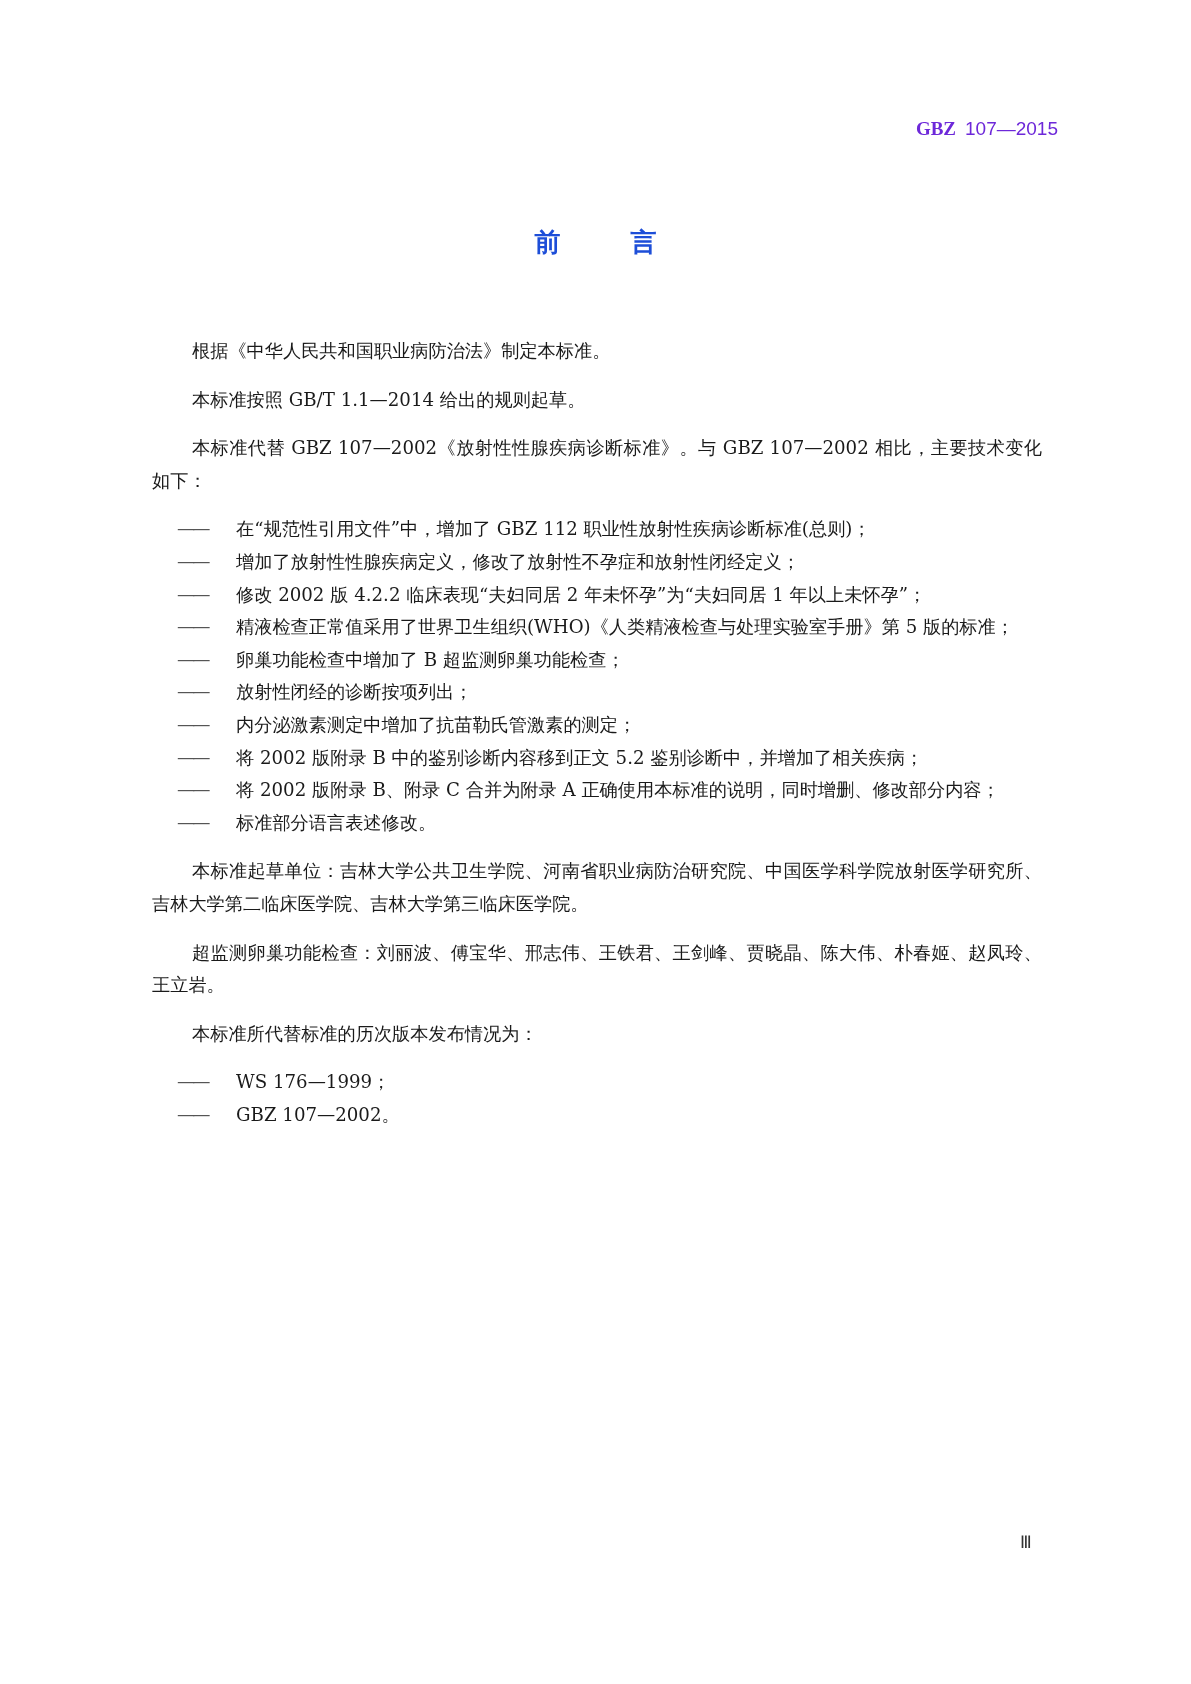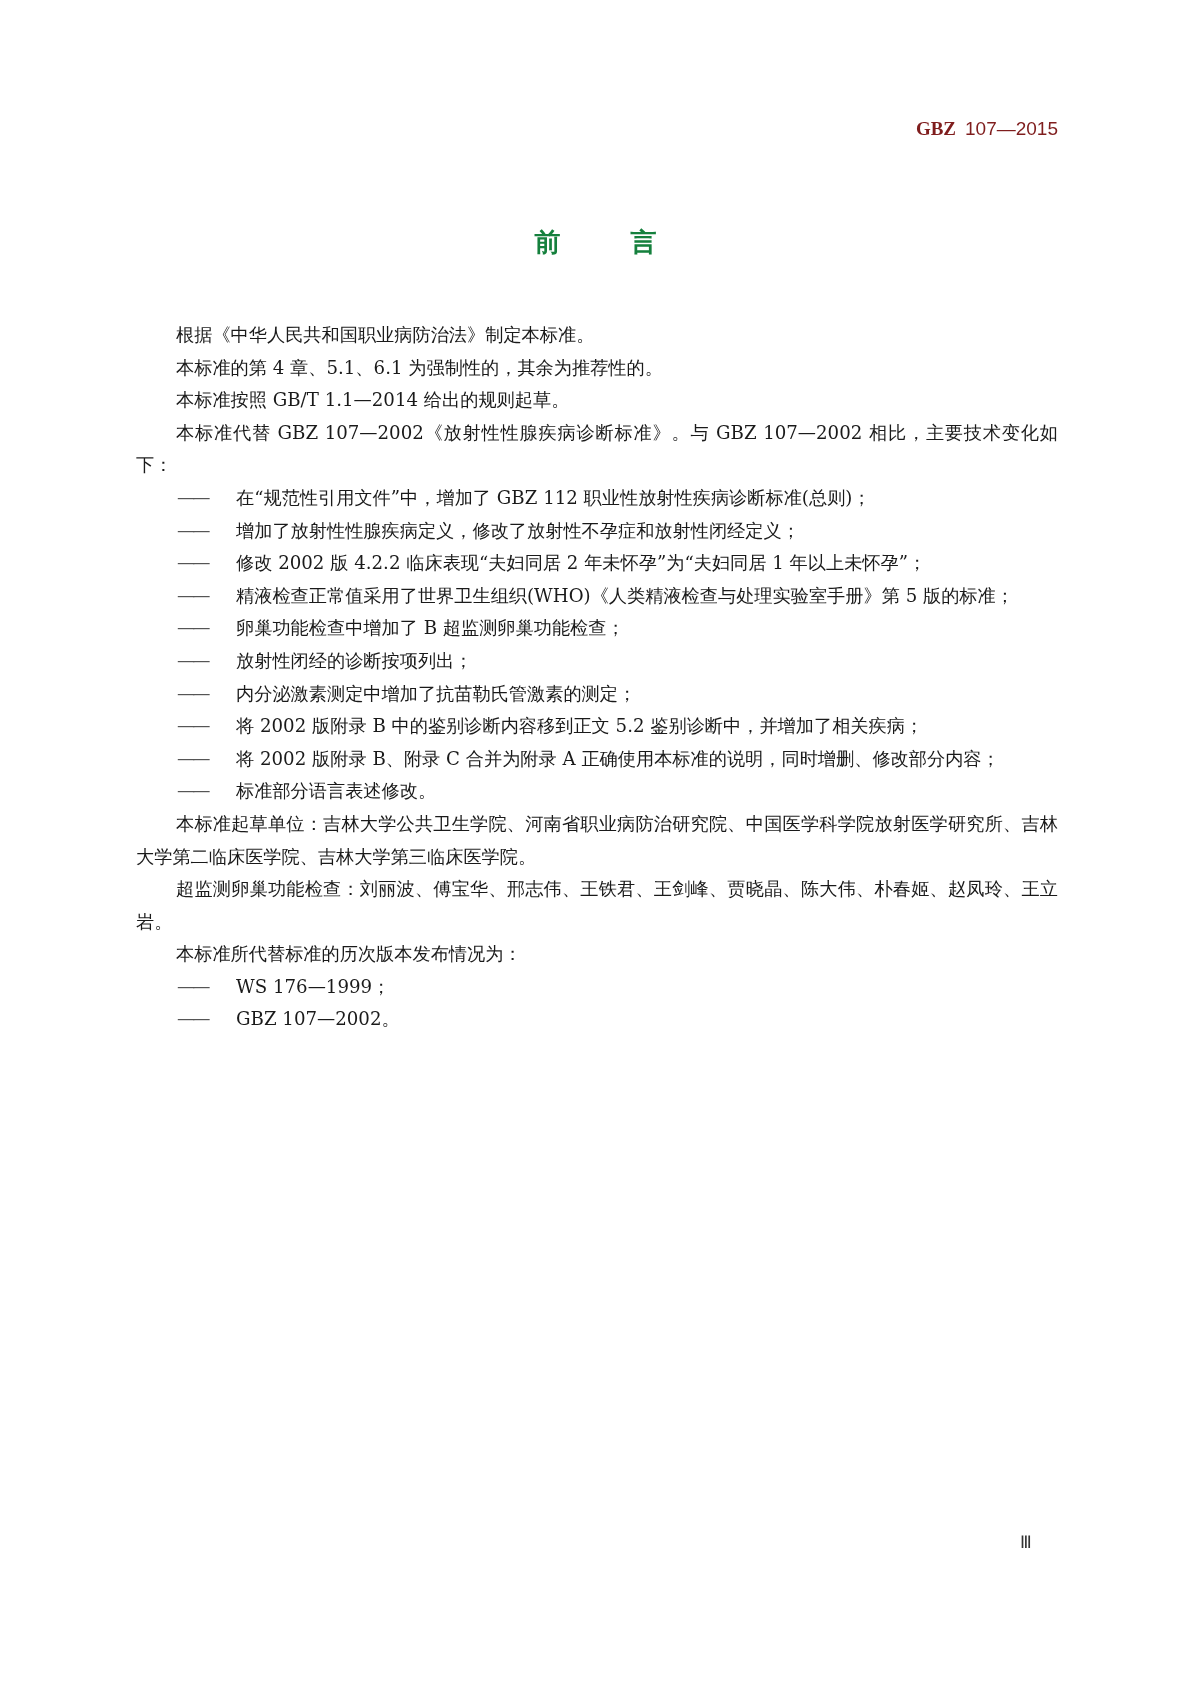--- a/index.html
+++ b/index.html
@@ -4,54 +4,53 @@
 <style>
   html, body { margin: 0; padding: 0; background: #ffffff; }
   body {
     width: 1191px; height: 1684px; position: relative; overflow: hidden;
     font-family: "DejaVu Serif", "Liberation Serif", serif;
     color: #1a1a1a;
   }
   .std-code {
     position: absolute; top: 118px; right: 133px;
     font-family: "Liberation Sans", "DejaVu Sans", sans-serif;
-    font-size: 19px; color: #7f1d1d;
+    font-size: 19px; color: #6d28d9;
   }
   .std-code .prefix { font-family: "Liberation Serif", serif; font-weight: bold; margin-right: 9px; }
   .page-title {
     position: absolute; top: 225px; left: 0; width: 1191px; text-align: center;
     font-family: "DejaVu Sans", sans-serif; font-size: 26px; font-weight: bold;
-    letter-spacing: 70px; text-indent: 70px; color: #15803d;
+    letter-spacing: 70px; text-indent: 70px; color: #1d4ed8;
   }
   .content {
     position: absolute; top: 319px; left: 136px; width: 922px;
     font-size: 18.2px; line-height: 32.6px; text-align: justify;
   }
-  .p { text-indent: 40px; margin: 0; }
+  .p { text-indent: 40px; margin: 16px; }
   .dash {
     margin: 0; padding-left: 100px; text-indent: -59px; position: relative;
   }
   .dash .dash-mark { display: inline-block; width: 59px; text-indent: 0; letter-spacing: -3px; color: #555; }
   .page-number {
     position: absolute; top: 1532px; left: 1020px;
     font-family: "Liberation Serif", serif; font-size: 17px; color: #333;
   }
 </style>
 </head>
 <body>
 
 <div class="std-code">
   <span class="prefix">GBZ</span><span>107—2015</span>
 </div>
 
 <div class="page-title">前言</div>
 
 <div class="content">
   <p class="p">根据《中华人民共和国职业病防治法》制定本标准。</p>
-  <p class="p">本标准的第 4 章、5.1、6.1 为强制性的，其余为推荐性的。</p>
   <p class="p">本标准按照 GB/T 1.1—2014 给出的规则起草。</p>
   <p class="p">本标准代替 GBZ 107—2002《放射性性腺疾病诊断标准》。与 GBZ 107—2002 相比，主要技术变化如下：</p>
 
   <div>
     <p class="dash"><span class="dash-mark">——</span><span>在“规范性引用文件”中，增加了 GBZ 112 职业性放射性疾病诊断标准(总则)；</span></p>
     <p class="dash"><span class="dash-mark">——</span><span>增加了放射性性腺疾病定义，修改了放射性不孕症和放射性闭经定义；</span></p>
     <p class="dash"><span class="dash-mark">——</span><span>修改 2002 版 4.2.2 临床表现“夫妇同居 2 年未怀孕”为“夫妇同居 1 年以上未怀孕”；</span></p>
     <p class="dash"><span class="dash-mark">——</span><span>精液检查正常值采用了世界卫生组织(WHO)《人类精液检查与处理实验室手册》第 5 版的标准；</span></p>
     <p class="dash"><span class="dash-mark">——</span><span>卵巢功能检查中增加了 B 超监测卵巢功能检查；</span></p>
     <p class="dash"><span class="dash-mark">——</span><span>放射性闭经的诊断按项列出；</span></p>

